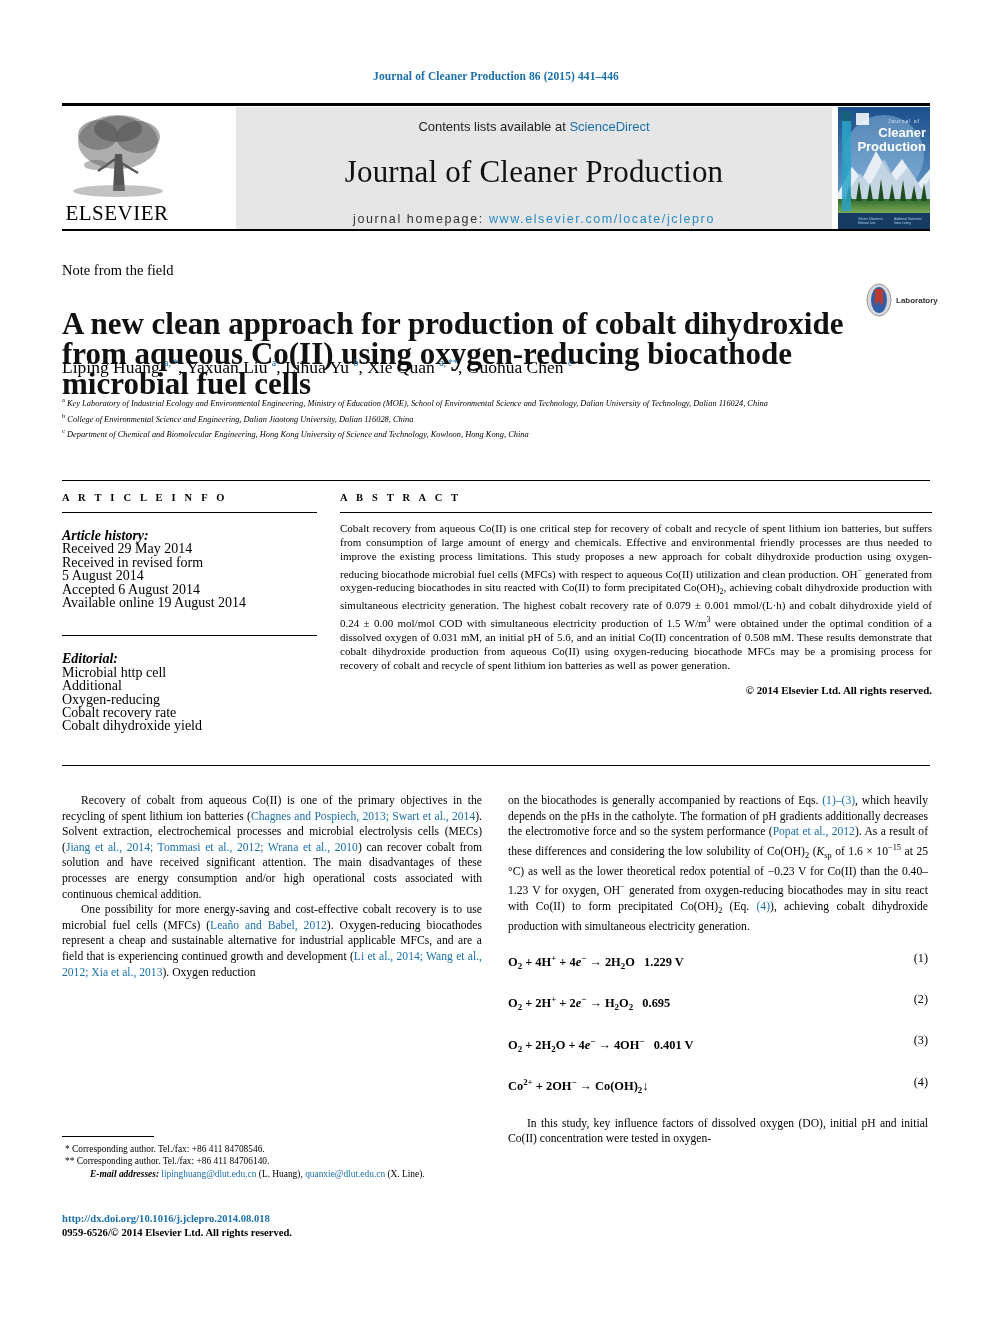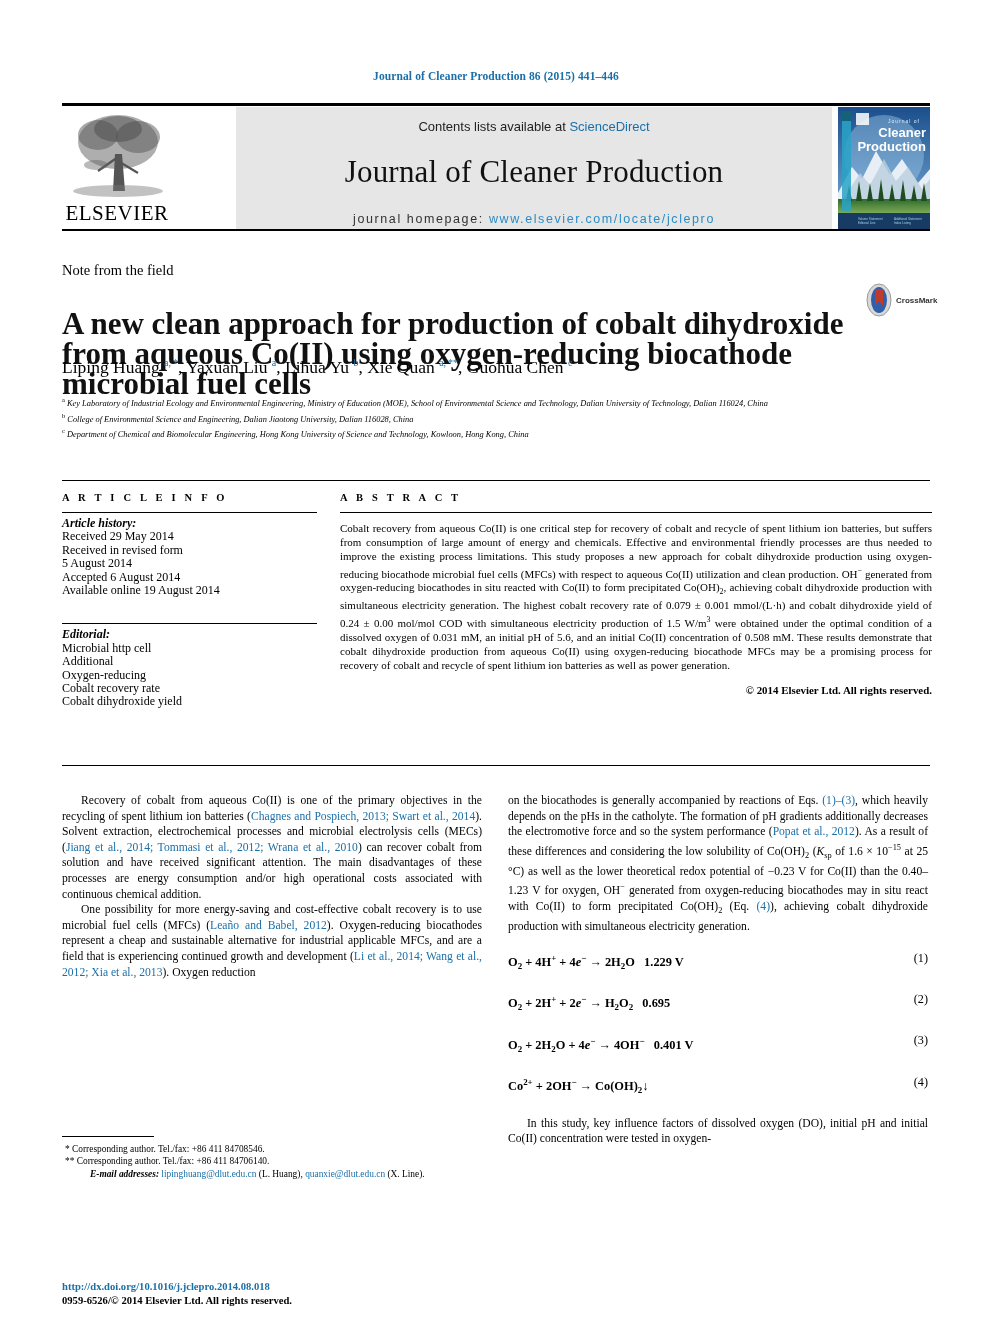--- a/index.html
+++ b/index.html
@@ -188,22 +188,22 @@
     font-size: 10.5px;
     font-weight: bold;
     letter-spacing: 3.2px;
   }
   .info-rule {
     margin-top: 9px;
     border-top: 1px solid #000;
     width: 100%;
   }
   .info-body {
-    margin-top: 4px;
-    font-size: 12px;
+    margin-top: 16px;
+    font-size: 14px;
     line-height: 13.4px;
   }
   .info-body .lbl { font-style: italic; font-weight: bold; }
   .kw-block { margin-top: 26px; }
   .kw-rule { border-top: 1px solid #000; width: 100%; }
 
   
   .abs-col {
     position: absolute;
     left: 340px; top: 492px;
@@ -278,21 +278,21 @@
     position: absolute;
     left: 62px; top: 1143px;
     width: 420px;
     font-size: 9.4px;
     line-height: 12.4px;
   }
   .footnotes .ind { padding-left: 14px; text-indent: -11px; }
   .footnotes .em { font-style: italic; font-weight: bold; }
   .doi-block {
     position: absolute;
-    left: 62px; top: 1280px;
+    left: 62px; top: 1212px;
     width: 420px;
     font-size: 10.6px;
     line-height: 14px;
     font-weight: bold;
   }
   .doi-block .doi { color: #1a6fa8; }
 </style>
 </head>
 <body>
 
@@ -377,21 +377,21 @@
   <div class="article-type">Note from the field</div>
 
   <h1 class="title">A new clean approach for production of cobalt dihydroxide from aqueous Co(II) using oxygen-reducing biocathode microbial fuel cells</h1>
 
   <div class="crossmark">
     <svg width="30" height="34" viewBox="0 0 30 34">
       <ellipse cx="13" cy="17" rx="12" ry="16" fill="#d8d8d8" stroke="#9a9a9a" stroke-width="1"></ellipse>
       <ellipse cx="13" cy="17" rx="8" ry="13" fill="#2f5fa8"></ellipse>
       <path d="M9 6 h8 v17 l-4 -5 l-4 5 z" fill="#c0392b"></path>
     </svg>
-    <span class="crossmark-text">CrossMark</span>
+    <span class="crossmark-text">Laboratory</span>
   </div>
 
   <div class="authors">Liping Huang <sup>a, *</sup>, Yaxuan Liu <sup>a</sup>, Lihua Yu <sup>b</sup>, Xie Quan <sup>a, **</sup>, Guohua Chen <sup>c</sup></div>
 
   <div class="affils">
       <div><sup>a</sup> Key Laboratory of Industrial Ecology and Environmental Engineering, Ministry of Education (MOE), School of Environmental Science and Technology, Dalian University of Technology, Dalian 116024, China</div>
       <div><sup>b</sup> College of Environmental Science and Engineering, Dalian Jiaotong University, Dalian 116028, China</div>
       <div><sup>c</sup> Department of Chemical and Biomolecular Engineering, Hong Kong University of Science and Technology, Kowloon, Hong Kong, China</div>
     </div>
 

